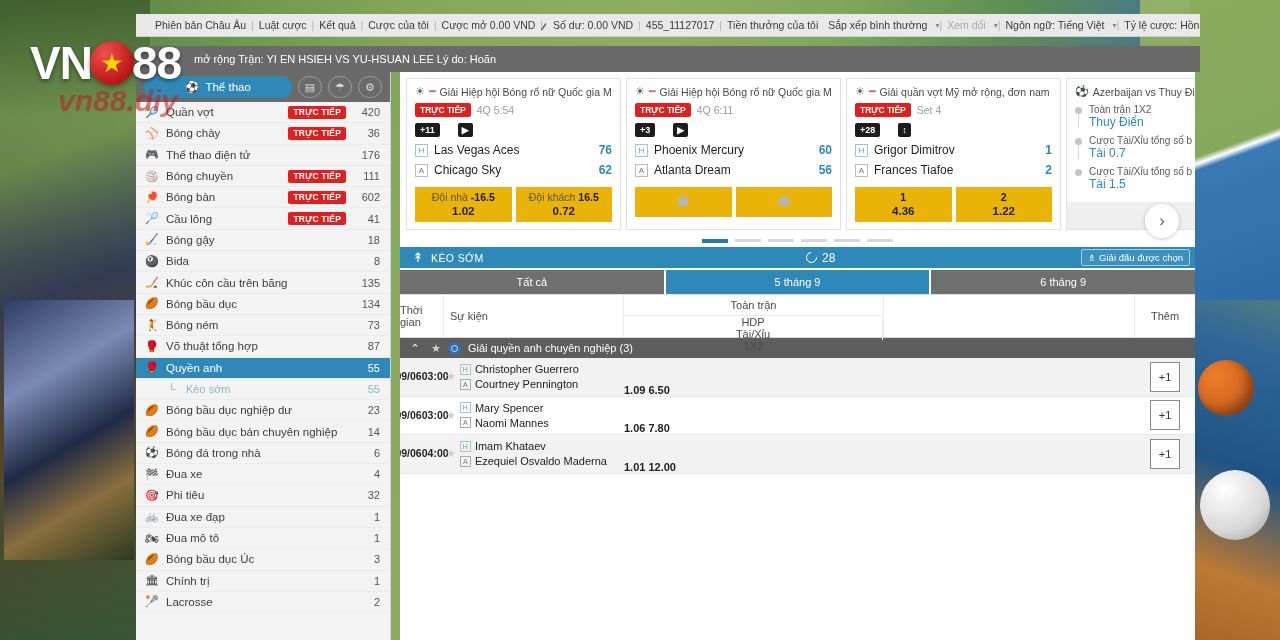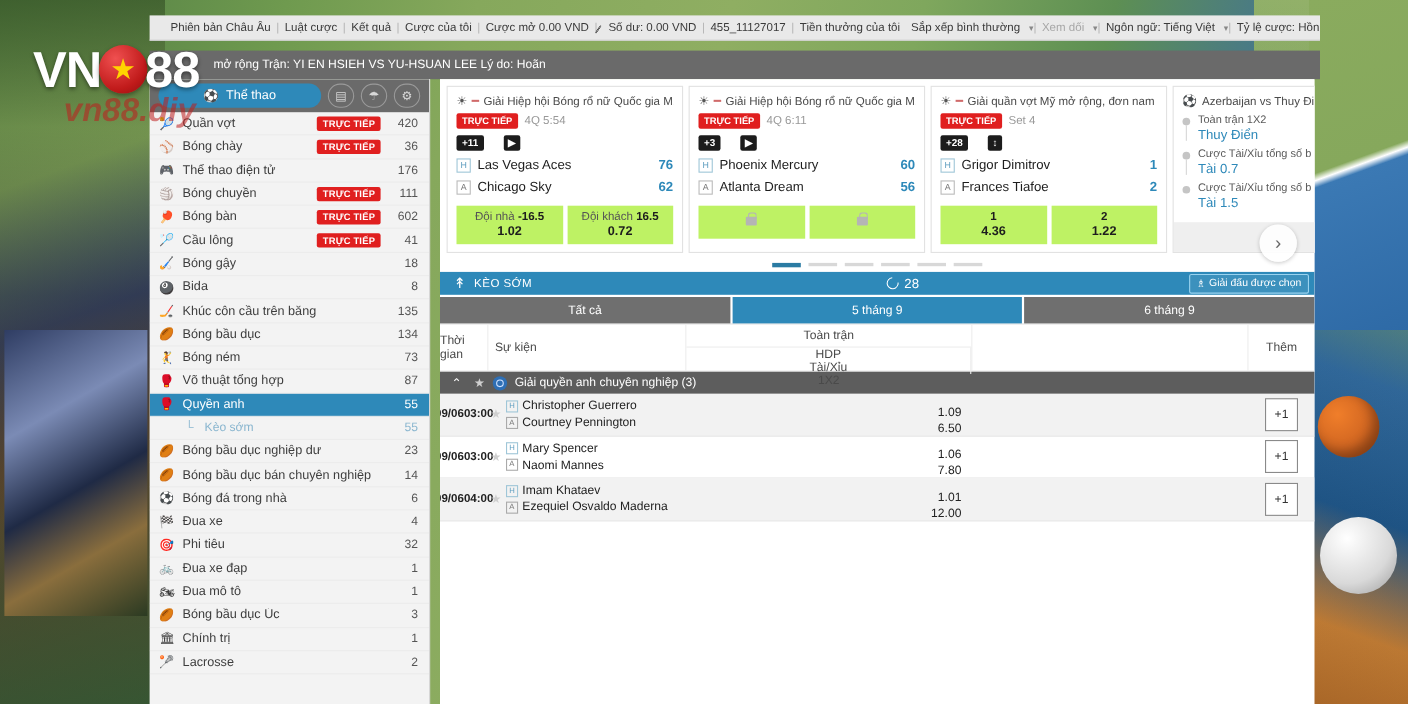--- a/index.html
+++ b/index.html
@@ -166,21 +166,21 @@
   .card .team { display:flex; align-items:center; margin-top:6px; font-size:12px; color:#1d1d1d; }
   .card .team .tag {
     width:13px;height:13px;border:1px solid #9fc6d8;color:#5f9ec0;font-size:8px;
     display:flex;align-items:center;justify-content:center;margin-right:6px;flex:0 0 13px;
   }
   .card .team .tag.a { border-color:#bbb; color:#777; }
   .card .team .nm { flex:1; white-space:nowrap; overflow:hidden; }
   .card .team .sc { color:#2e89b9; font-weight:bold; }
   .card .odds { display:flex; gap:4px; margin-top:10px; }
   .card .odds .o {
-    flex:1; background:#bef264; text-align:center; padding:4px 0 5px; font-size:10.5px; color:#333;
+    flex:1; background:#eab308; text-align:center; padding:4px 0 5px; font-size:10.5px; color:#333;
   }
   .card .odds .o .l { color:#555; }
   .card .odds .o .l b { color:#1d1d1d; }
   .card .odds .o .v { font-weight:bold; color:#1d1d1d; font-size:11.5px; margin-top:2px; }
   .card .odds .o.lock { padding: 9px 0; }
   .lockico { display:inline-block; width:10px;height:8px;background:#b5b5b5;border-radius:1px;position:relative; }
   .lockico::before { content:""; position:absolute; left:2px; top:-4px; width:6px;height:5px;
     border:1.5px solid #b5b5b5; border-bottom:none; border-radius:3px 3px 0 0; }
 
   
@@ -262,22 +262,22 @@
     justify-content:center; line-height:13px; font-weight:bold; font-size:10.5px; }
   .row .c-ev { width:180px; display:flex; align-items:center; gap:4px; padding-left:2px; }
   .row .c-ev .star { color:#cfcfcf; font-size:11px; }
   .row .c-ev .teams { display:flex; flex-direction:column; gap:3px; }
   .row .c-ev .teams .t { display:flex; align-items:center; gap:4px; }
   .row .c-ev .teams .tag {
     width:11px;height:11px;border:1px solid #9fc6d8;color:#5f9ec0;font-size:7px;
     display:flex;align-items:center;justify-content:center;flex:0 0 11px;
   }
   .row .c-ev .teams .tag.a { border-color:#aaa; color:#777; }
-  .row .c-odds { width:260px; display:flex; flex-direction:column; align-items:flex-end;
-    justify-content:flex-end; gap:3px; padding-right:10px; font-weight:normal; }
+  .row .c-odds { width:260px; display:flex; flex-direction:row; align-items:flex-end;
+    justify-content:flex-start; gap:3px; padding-right:10px; font-weight:bold; }
   .row .c-blank { flex:1; }
   .row .c-more { width:60px; display:flex; align-items:center; justify-content:center; }
   .row .c-more .plus {
     width:30px;height:30px;border:1px solid #8a8a8a;background:#fff;
     display:flex;align-items:center;justify-content:center;font-size:11px;color:#333;
   }
 </style>
 </head>
 <body>
 

